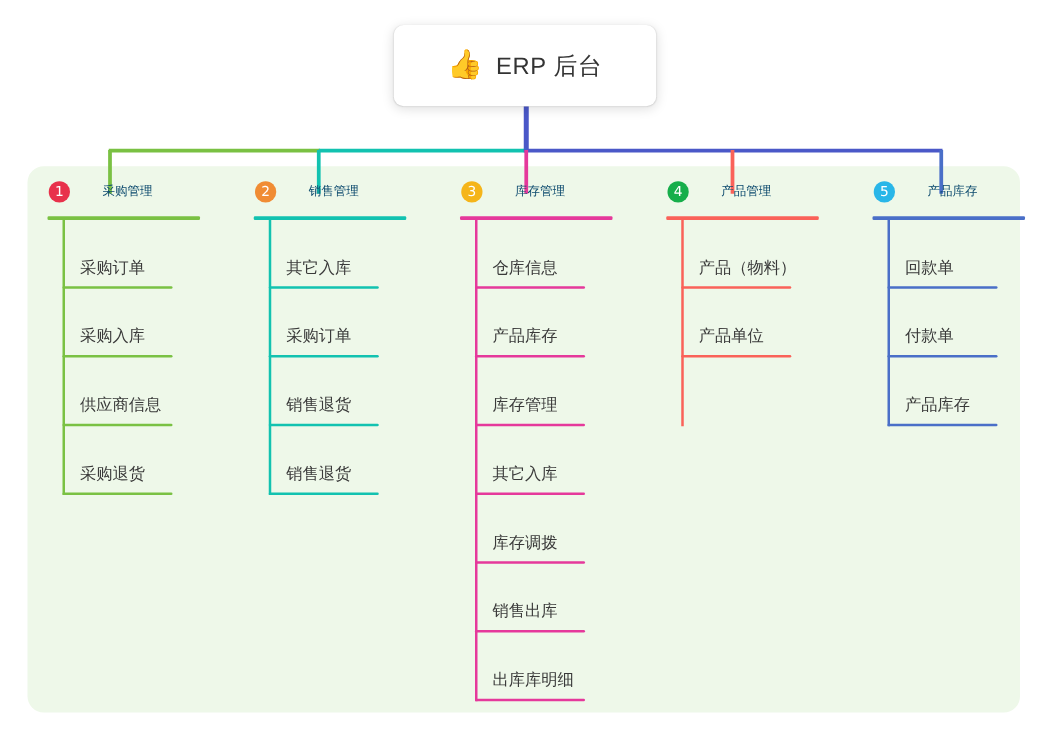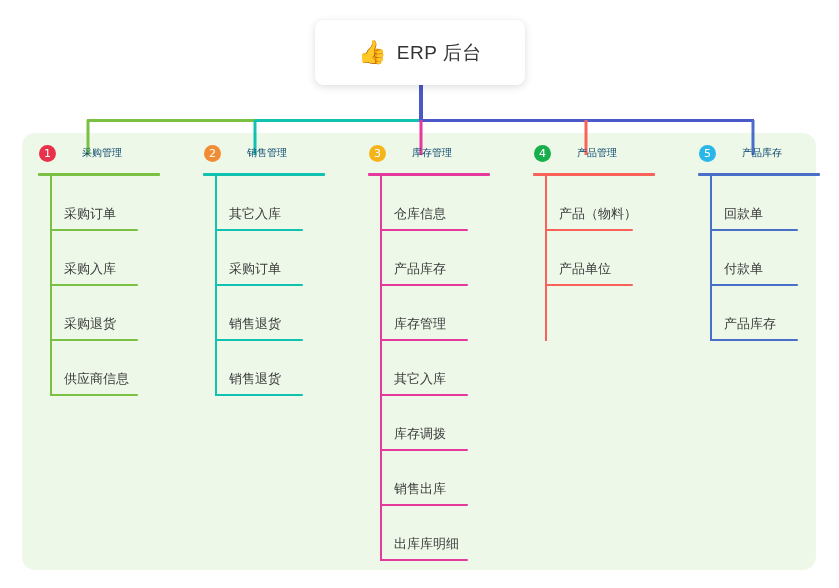--- a/index.html
+++ b/index.html
@@ -187,27 +187,27 @@
           <div class="spine" style="background: rgb(122, 193, 67); height: 220px;"></div>
           <div class="leaf">
             <span class="leaf-label">采购订单</span>
             <div class="leaf-rule" style="background: rgb(122, 193, 67);"></div>
           </div>
           <div class="leaf">
             <span class="leaf-label">采购入库</span>
             <div class="leaf-rule" style="background: rgb(122, 193, 67);"></div>
           </div>
           <div class="leaf">
+            <span class="leaf-label">供应商信息</span>
+            <div class="leaf-rule" style="background: rgb(122, 193, 67);"></div>
+          </div>
+          <div class="leaf">
             <span class="leaf-label">采购退货</span>
             <div class="leaf-rule" style="background: rgb(122, 193, 67);"></div>
           </div>
-          <div class="leaf">
-            <span class="leaf-label">供应商信息</span>
-            <div class="leaf-rule" style="background: rgb(122, 193, 67);"></div>
-          </div>
         </div>
       </div>
       <div class="column">
         <div class="col-head">
           <span class="badge" style="background: rgb(240, 140, 52);">2</span>
           <span class="col-title">销售管理</span>
         </div>
         <div class="head-rule" style="background: rgb(18, 194, 176);"></div>
         <div class="leaves">
           <div class="spine" style="background: rgb(18, 194, 176); height: 220px;"></div>

